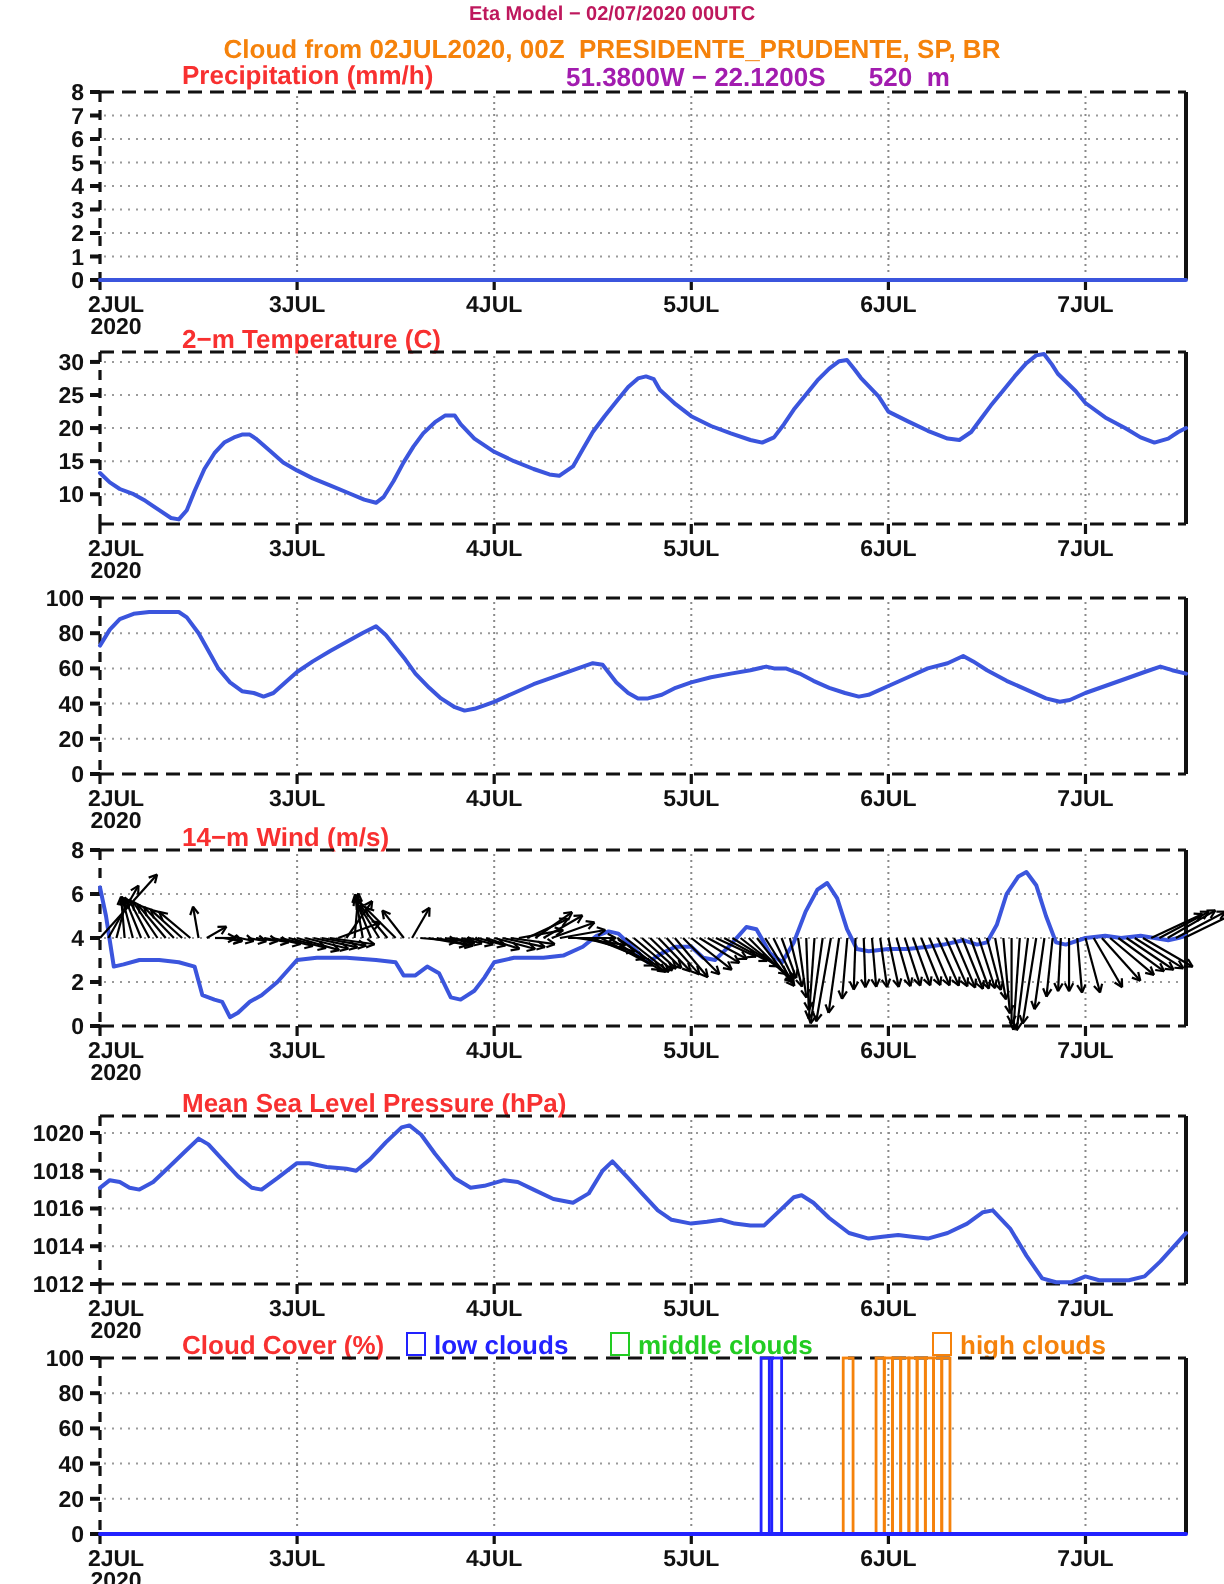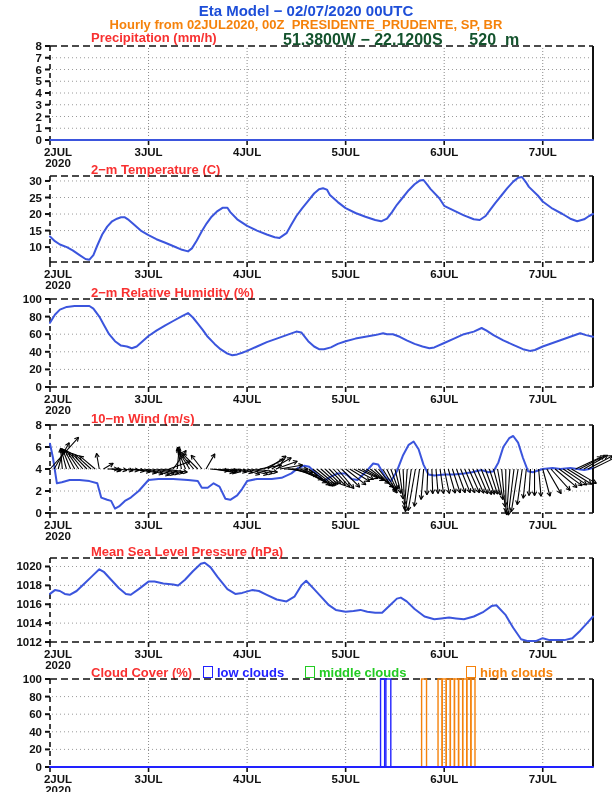--- a/index.html
+++ b/index.html
@@ -1,21 +1,21 @@
 <!DOCTYPE html>
 <html><head>
 <meta charset="utf-8">
 <style>
   html,body{margin:0;padding:0;background:#ffffff;}
   #page{position:relative;width:612px;height:792px;background:#ffffff;overflow:hidden;
         font-family:"Liberation Sans",sans-serif;}
   .hdr{position:absolute;font-weight:bold;white-space:pre;}
-  #main-title{top:2px;left:0;right:0;text-align:center;font-size:15px;color:#1d4ed8;}
+  #main-title{top:2px;left:0;right:0;text-align:center;font-size:10px;color:#be185d;}
   #sub-title{top:17px;left:0;right:0;text-align:center;font-size:13px;color:#f5820b;}
-  #coords{top:31px;left:283px;font-size:16px;color:#14532d;}
+  #coords{top:31px;left:283px;font-size:13px;color:#a21caf;}
   .panel-title{position:absolute;font-weight:bold;font-size:13px;color:#f83030;white-space:pre;margin-left:16px;}
   #pt0{top:30px;left:75px;}
   #pt1{top:162px;left:75px;}
   #pt2{top:285px;left:75px;}
   #pt3{top:411px;left:75px;}
   #pt4{top:544px;left:75px;}
   #pt5{top:665px;left:75px;}
   .leg-item{position:absolute;top:665px;font-weight:bold;font-size:13px;white-space:pre;}
   .leg-sq{display:inline-block;width:8px;height:10px;background:#fff;vertical-align:-1px;margin-right:4px;}
   #leg-low{left:203px;color:#2222ff;}
@@ -24,27 +24,26 @@
   #leg-mid .leg-sq{border:1.6px solid #22cc22;}
   #leg-high{left:422px;color:#f5820b;margin-left:44px;}
   #leg-high .leg-sq{border:1.6px solid #f5820b;}
   svg text{font-family:"Liberation Sans",sans-serif;font-weight:bold;fill:#111;}
 </style>
 </head>
 <body>
 
 <div id="page">
   <div class="hdr" id="main-title">Eta Model − 02/07/2020 00UTC</div>
-  <div class="hdr" id="sub-title">Hourly from 02JUL2020, 00Z  PRESIDENTE_PRUDENTE, SP, BR</div>
+  <div class="hdr" id="sub-title">Cloud from 02JUL2020, 00Z  PRESIDENTE_PRUDENTE, SP, BR</div>
   <div class="hdr" id="coords">51.3800W − 22.1200S      520  m</div>
 
   <div class="panel-title" id="pt0">Precipitation (mm/h)</div>
   <div class="panel-title" id="pt1">2−m Temperature (C)</div>
-  <div class="panel-title" id="pt2">2−m Relative Humidity (%)</div>
-  <div class="panel-title" id="pt3">10−m Wind (m/s)</div>
+  <div class="panel-title" id="pt3">14−m Wind (m/s)</div>
   <div class="panel-title" id="pt4">Mean Sea Level Pressure (hPa)</div>
   <div class="panel-title" id="pt5">Cloud Cover (%)</div>
 
   <div class="leg-item" id="leg-low"><span class="leg-sq"></span><span>low clouds</span></div>
   <div class="leg-item" id="leg-mid"><span class="leg-sq"></span><span>middle clouds</span></div>
   <div class="leg-item" id="leg-high"><span class="leg-sq"></span><span>high clouds</span></div>
 
   <svg id="chart-svg" width="612" height="792" viewBox="0 0 612 792" style="position:absolute;left:0;top:0;">
       <g>
         <line x1="52" y1="128.25" x2="591" y2="128.25" stroke="#9a9a9a" stroke-width="1" stroke-dasharray="1 3"></line>

